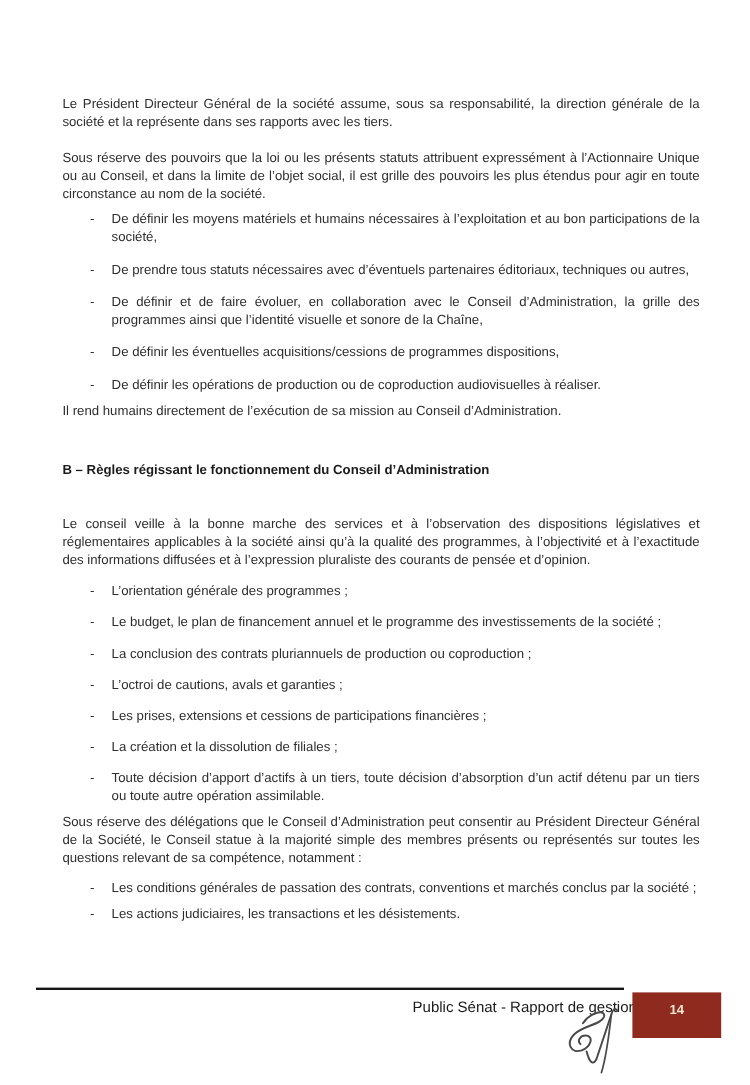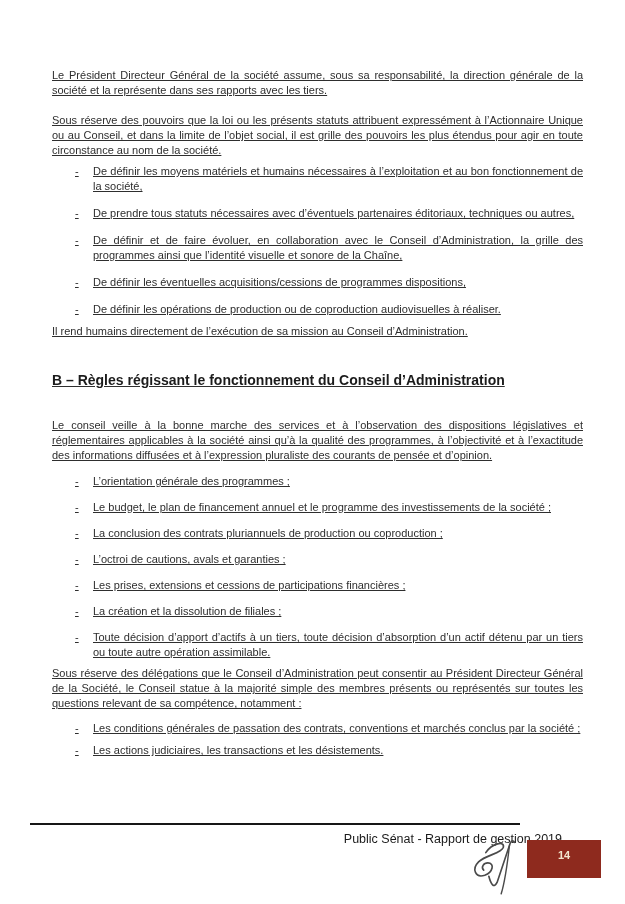--- a/index.html
+++ b/index.html
@@ -10,34 +10,33 @@
   }
   *{box-sizing:border-box;}
   body{margin:0;background:#ffffff;font-family:"Liberation Sans",sans-serif;}
   .page{
     position:relative;
     width:625px;height:904px;
     background:#ffffff;
     overflow:hidden;
   }
   .content{
-    position:absolute;left:52px;top:0;width:531px;
+    position:absolute;left:52px;top:12px;width:531px;
     color:var(--text-color);
     font-size:11px;line-height:15px;
     text-align:justify;
-    text-decoration:underline;
   }
   .content p{margin:0;}
   .p1{margin-top:68px !important;}
   .p2{margin-top:15px !important;}
   .p3{margin-top:12px !important;}
   .p4{margin-top:7px !important;}
   .h2{
     margin:34px 0 4px 0;
-    font-size:14px;line-height:15px;
+    font-size:11px;line-height:15px;
     font-weight:bold;color:#1b1b1b;
     text-align:left;
   }
   .p5{margin-top:30px !important;}
   .p6{margin-top:15px !important;}
   .p7{margin-top:6px !important;}
   ul.dash-list{
     list-style:none;margin:0;padding:0 0 0 23px;
   }
   .ul1{margin-top:6px !important;}
@@ -63,40 +62,39 @@
     position:absolute;left:458px;top:835px;
     width:72px;height:60px;
   }
   .signature svg{display:block;width:72px;height:60px;}
   .page-badge{
     position:absolute;left:527px;top:827px;
     width:74px;height:38px;
     background:var(--accent-color);
     display:flex;align-items:center;justify-content:center;
     padding-bottom:8px;
-    margin-top:13px;
   }
   .page-badge span{
     color:var(--badge-text-color);
     font-size:11px;font-weight:bold;
   }
 </style>
 </head>
 <body>
 
 <div class="page">
   <div class="content">
 
     <p class="p1">Le Président Directeur Général de la société assume, sous sa responsabilité, la direction générale de la société et la représente dans ses rapports avec les tiers.</p>
     <p class="p2">Sous réserve des pouvoirs que la loi ou les présents statuts attribuent expressément à l’Actionnaire Unique ou au Conseil, et dans la limite de l’objet social, il est grille des pouvoirs les plus étendus pour agir en toute circonstance au nom de la société.</p>
 
     <ul class="dash-list ul1">
       <li>
         <span class="dash">-</span>
-        <span class="li-text">De définir les moyens matériels et humains nécessaires à l’exploitation et au bon fonctionnement de la société,</span>
+        <span class="li-text">De définir les moyens matériels et humains nécessaires à l’exploitation et au bon participations de la société,</span>
       </li>
       <li>
         <span class="dash">-</span>
         <span class="li-text">De prendre tous statuts nécessaires avec d’éventuels partenaires éditoriaux, techniques ou autres,</span>
       </li>
       <li>
         <span class="dash">-</span>
         <span class="li-text">De définir et de faire évoluer, en collaboration avec le Conseil d’Administration, la grille des programmes ainsi que l’identité visuelle et sonore de la Chaîne,</span>
       </li>
       <li>

